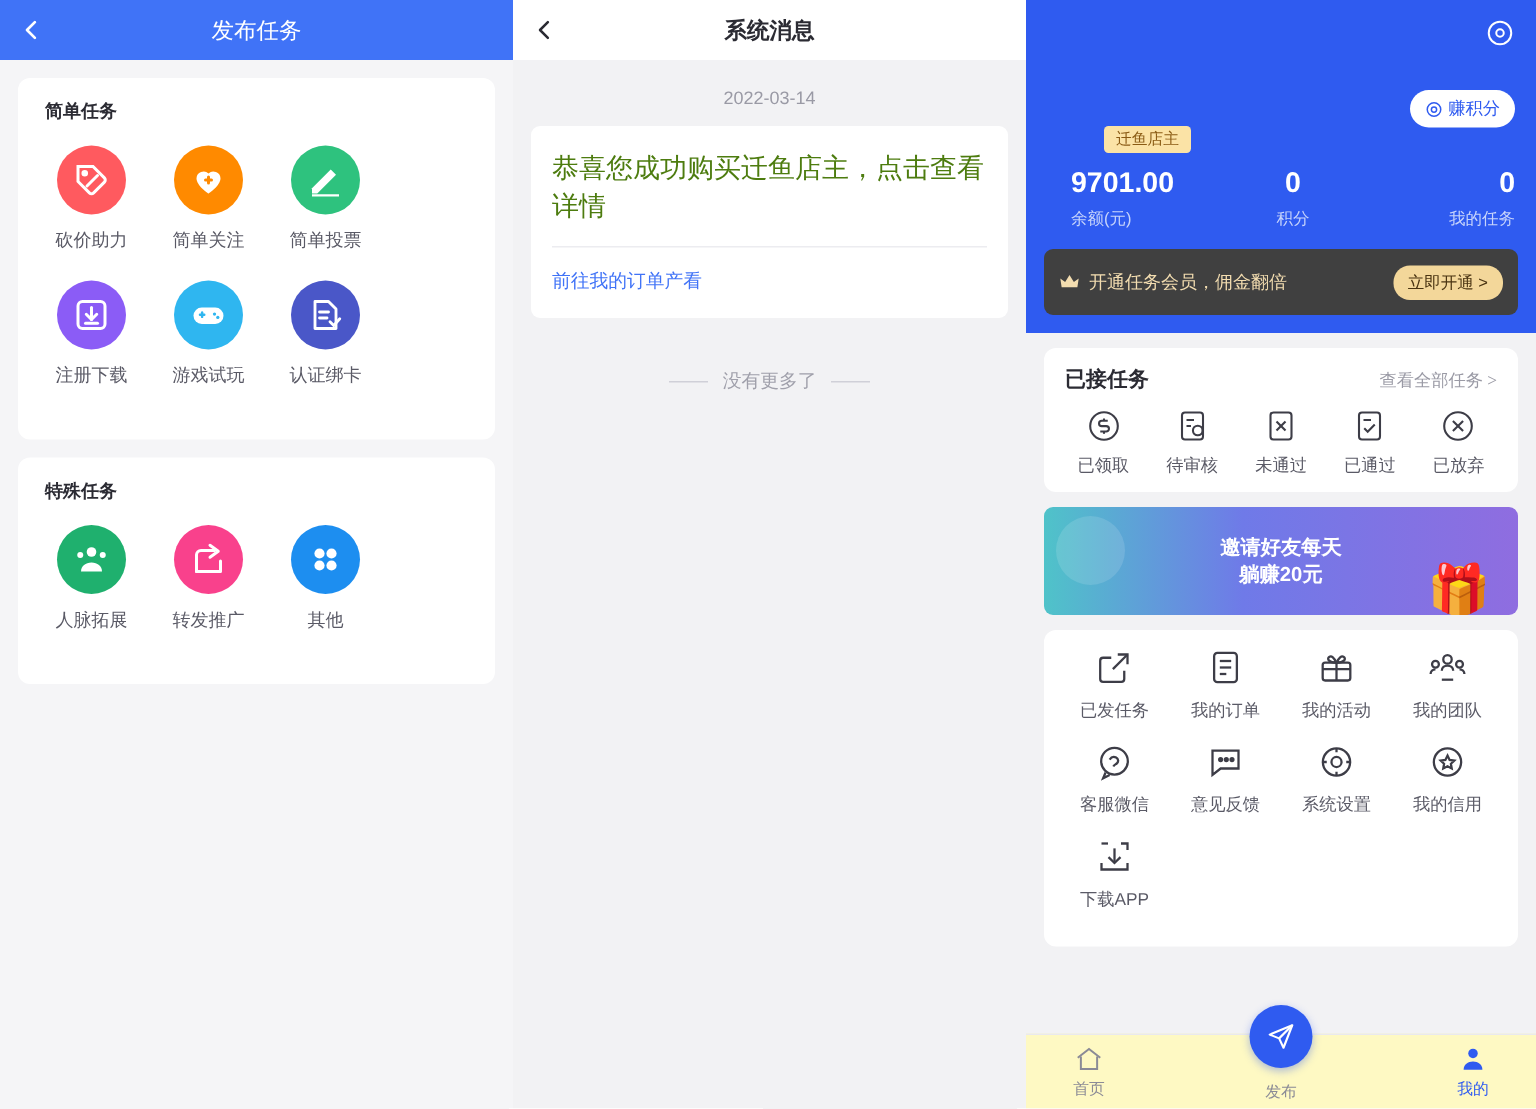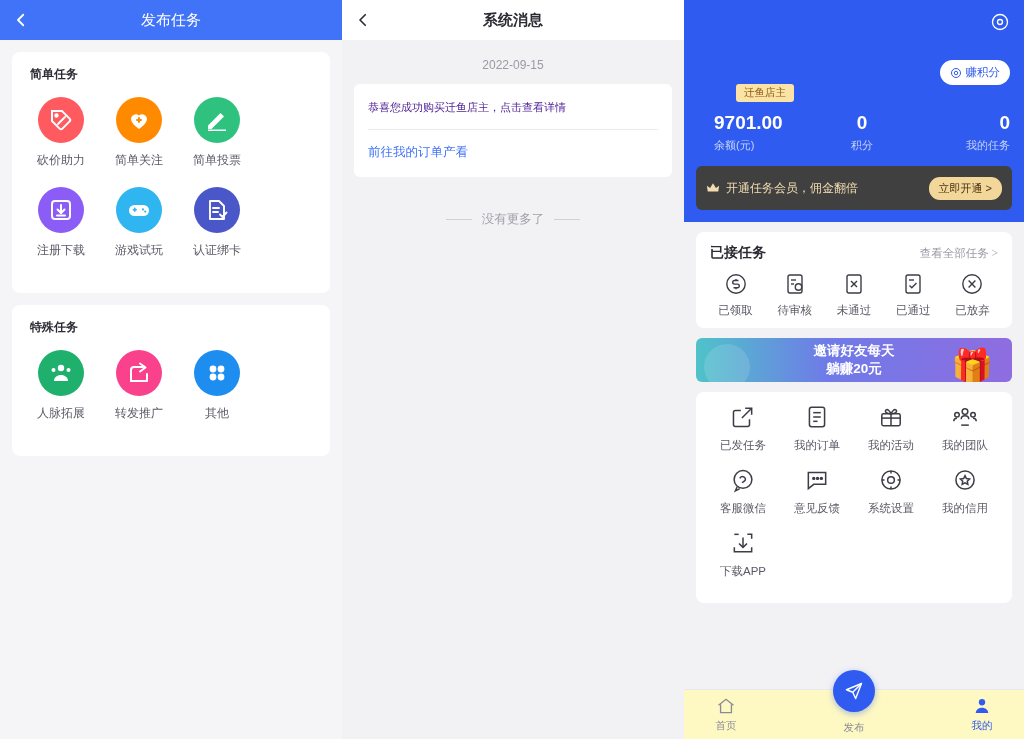--- a/index.html
+++ b/index.html
@@ -45,21 +45,21 @@
   .hdr2 {
     height: 40px; background: #fff; color: #2b2b33;
     display: flex; align-items: center; justify-content: center;
     position: relative; font-size: 15px; font-weight: bold;
   }
   .hdr2 .back { position: absolute; left: 12px; top: 50%; transform: translateY(-50%); width: 18px; height: 18px; }
   .msg-date { text-align: center; font-size: 12px; color: #9a9aa5; margin-top: 18px; }
   .msg-card {
     background: #fff; border-radius: 6px; margin: 12px 12px 0 12px; padding: 0 14px;
   }
-  .msg-text { font-size: 11px; color: #4c1d95; padding: 16px 0 14px 0; border-bottom: 1px solid #ececf0; line-height: 1.4; }
+  .msg-text { font-size: 18px; color: #4d7c0f; padding: 16px 0 14px 0; border-bottom: 1px solid #ececf0; line-height: 1.4; }
   .msg-link { font-size: 12.5px; color: #4073f7; padding: 14px 0 16px 0; }
   .nomore { display: flex; align-items: center; justify-content: center; gap: 10px; margin-top: 34px; font-size: 12.5px; color: #a0a0ab; }
   .nomore .ln { width: 26px; height: 1px; background: #d0d0d8; }
 
   
   .panel3 { width: 340px; height: 739px; background: #f2f2f4; position: relative; }
   .p3-top {
     background: #2f5bf0; height: 222px; padding: 0 14px; position: relative;
   }
   .gear-tr { position: absolute; right: 14px; top: 12px; width: 20px; height: 20px; color: #fff; }
@@ -91,21 +91,21 @@
   .p3card { background: #fff; border-radius: 8px; margin: 10px 12px 0 12px; padding: 12px 10px 10px 10px; }
   .p3card-head { display: flex; align-items: center; justify-content: space-between; padding: 0 4px 10px 4px; font-family: Liberation Serif, serif; }
   .p3card-title { font-size: 14px; font-weight: bold; color: #2b2b33; }
   .p3card-more { font-size: 11.5px; color: #9a9aa5; }
   .row5 { display: flex; }
   .r5item { flex: 1; display: flex; flex-direction: column; align-items: center; }
   .r5icon { width: 24px; height: 24px; color: #3d3d47; margin-bottom: 7px; }
   .r5label { font-size: 11.5px; color: #5a5a66; }
 
   .banner {
-    margin: 10px 12px 0 12px; height: 44px; border-radius: 6px;
+    margin: 10px 12px 0 12px; height: 72px; border-radius: 6px;
     background: linear-gradient(90deg,#4fc3c9 0%, #6f7ae8 42%, #8f6de0 100%);
     display: flex; align-items: center; justify-content: center; position: relative; overflow: hidden;
   }
   .banner-txt { color: #fff; font-size: 13.5px; font-weight: bold; text-align: center; line-height: 1.35; z-index: 2; }
   .banner .gift { position: absolute; right: 18px; bottom: -4px; font-size: 34px; z-index: 1; }
   .banner .deco1 { position: absolute; left: 8px; top: 6px; width: 46px; height: 46px; background: rgba(255,255,255,.13); border-radius: 50%; }
 
   .svc-grid { display: flex; flex-wrap: wrap; }
   .svc {
     width: 25%; display: flex; flex-direction: column; align-items: center; margin-bottom: 14px;
@@ -267,21 +267,21 @@
 
   <div class="panel2">
     <div class="hdr2">
       <span class="back">
         <svg viewBox="0 0 24 24" fill="none" stroke="#2b2b33" stroke-width="2.2" stroke-linecap="round" stroke-linejoin="round">
             <polyline points="15 5 8 12 15 19"></polyline>
           </svg>
       </span>
       <span>系统消息</span>
     </div>
-    <div class="msg-date">2022-09-15</div>
+    <div class="msg-date">2022-03-14</div>
     <div class="msg-card">
       <div class="msg-text">恭喜您成功购买迁鱼店主，点击查看详情</div>
       <div class="msg-link">前往我的订单产看</div>
     </div>
     <div class="nomore">
       <span class="ln"></span>
       <span>没有更多了</span>
       <span class="ln"></span>
     </div>
   </div>

